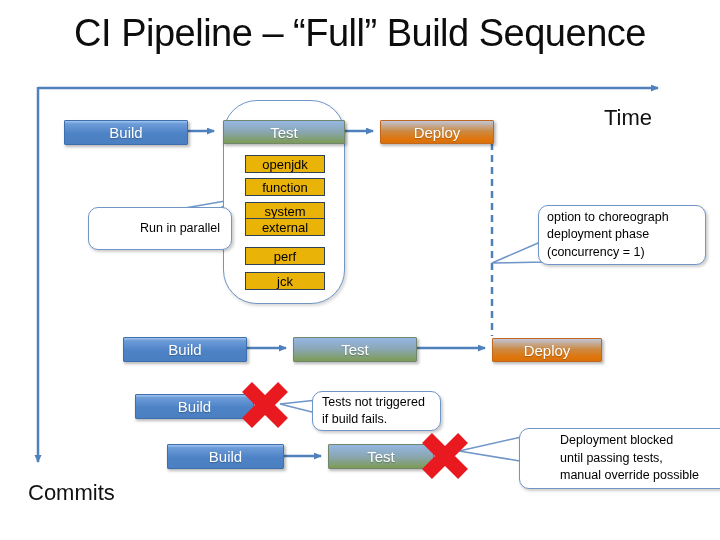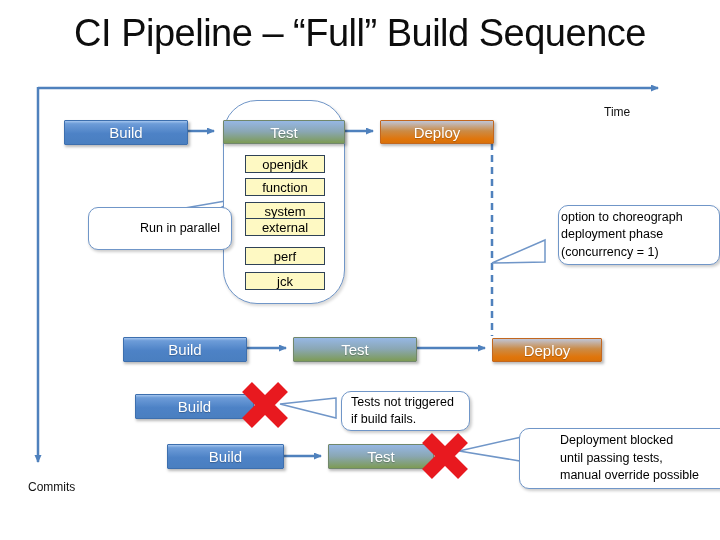--- a/index.html
+++ b/index.html
@@ -7,21 +7,21 @@
     position:relative; width:720px; height:520px; background:#fff;
     font-family:"Liberation Sans", sans-serif; overflow:hidden;
   }
   .title {
     position:absolute; left:0; top:12px; width:720px; text-align:center;
     font-size:38px; letter-spacing:-0.5px; color:#0d0d0d; white-space:nowrap;
   }
   svg.layer { position:absolute; left:0; top:0; width:720px; height:540px; }
   .gfx { z-index:1; }
   .xlayer { z-index:5; pointer-events:none; }
-  .axis-label { position:absolute; font-size:12px; color:#111; z-index:2; }
+  .axis-label { position:absolute; font-size:22px; color:#111; z-index:2; }
   .box {
     position:absolute; z-index:2; display:flex; align-items:center; justify-content:center;
     color:#fff; font-size:15px; border-radius:1px;
     box-shadow:1.5px 2px 3px rgba(0,0,0,0.28);
     text-shadow:0 1px 1px rgba(0,0,0,0.25);
   }
   .box.blue {
     background:linear-gradient(180deg,#a3c4ee 0%,#6d9cd8 12%,#4d82c6 55%,#4a7fc0 100%);
     border:1px solid #3d6fae;
   }
@@ -34,21 +34,21 @@
     border:1px solid #c2671f;
     text-align:right;
   }
   .capsule {
     position:absolute; left:223px; top:100px; width:120px; height:202px;
     border:1.5px solid #7096c8; border-radius:34px; background:#fff; z-index:2;
     box-shadow:1.5px 2px 3px rgba(0,0,0,0.15);
   }
   .titem {
     position:absolute; left:245px; width:78px; height:16px; z-index:3;
-    border:1.5px solid #2f4257; background:#fef9c3; color:#000; font-size:13px;
+    border:1.5px solid #2f4257; background:#eab308; color:#000; font-size:13px;
     display:flex; align-items:center; justify-content:center;
   }
   .callout {
     position:absolute; z-index:2; background:#fff; border:1.5px solid #7096c8;
     border-radius:10px; box-shadow:1.5px 2px 3px rgba(0,0,0,0.2);
     font-size:12.5px; color:#000; line-height:1.4; white-space:pre-line;
     display:flex; align-items:center;padding-left:40px;
   }
 </style>
 </head>
@@ -92,30 +92,30 @@
   <div class="box testgrad" style="left:223px; top:120px; width:120px; height:22px; z-index:3;">Test</div>
   <div class="titem" style="top:155px;">openjdk</div>
   <div class="titem" style="top:178px;">function</div>
   <div class="titem" style="top:202px;">system</div>
   <div class="titem" style="top:218px;text-align:center;">external</div>
   <div class="titem" style="top:247px;">perf</div>
   <div class="titem" style="top:272px;">jck</div>
   <div class="box deploygrad" style="left:380px; top:120px; width:112px; height:22px;">Deploy</div>
 
   <div class="callout" style="left:88px; top:207px; width:102px; height:41px; justify-content:center;">Run in parallel</div>
-  <div class="callout" style="left:538px; top:205px; width:158px; height:58px; padding-left:2px;margin-left:20px;">option to choreograph
+  <div class="callout" style="left:538px; top:205px; width:158px; height:58px; padding-left:8px;">option to choreograph
 deployment phase
 (concurrency = 1)</div>
 
   <div class="box blue" style="left:123px; top:337px; width:122px; height:23px;">Build</div>
   <div class="box testgrad" style="left:293px; top:337px; width:122px; height:23px;">Test</div>
   <div class="box deploygrad" style="left:492px; top:338px; width:108px; height:22px;">Deploy</div>
 
   <div class="box blue" style="left:135px; top:394px; width:117px; height:23px;">Build</div>
-  <div class="callout" style="left:341px; top:391px; width:118px; height:38px; padding-left:9px;">Tests not triggered
+  <div class="callout" style="left:312px; top:391px; width:118px; height:38px; padding-left:9px;">Tests not triggered
 if build fails.</div>
 
   <div class="box blue" style="left:167px; top:444px; width:115px; height:23px;">Build</div>
   <div class="box testgrad" style="left:328px; top:444px; width:104px; height:23px;">Test</div>
   <div class="callout" style="left:519px; top:428px; width:170px; height:59px; ">Deployment blocked
 until passing tests,
 manual override possible</div>
 
   <svg class="layer xlayer" viewBox="0 0 720 540">
     <g>

